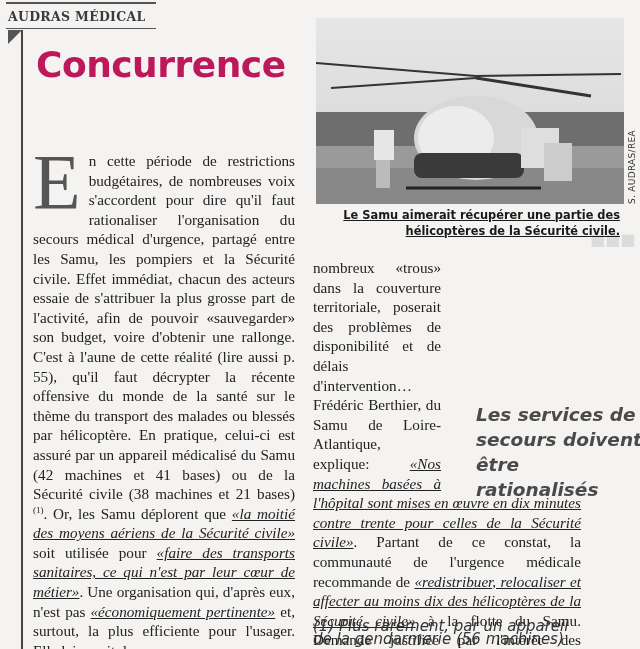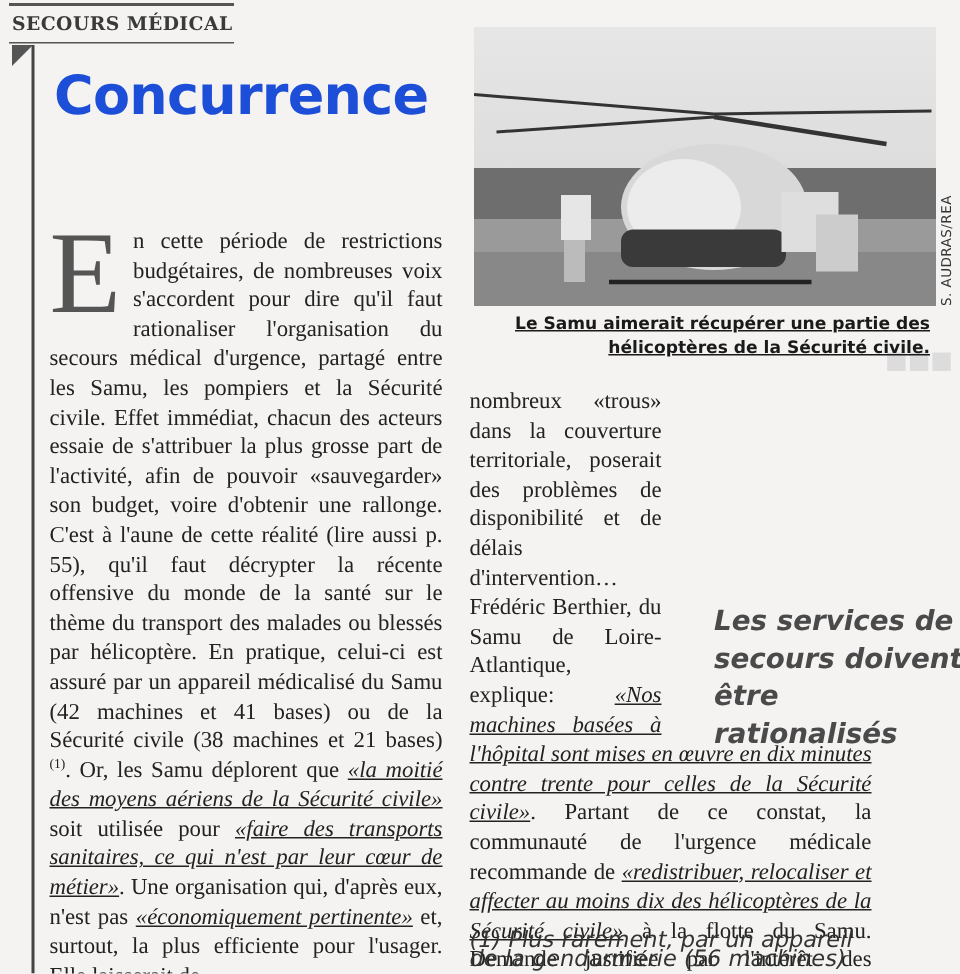--- a/index.html
+++ b/index.html
@@ -6,21 +6,21 @@
     html, body { width: 640px; height: 649px; overflow: hidden; background: #f4f3f1; }
     body { position: relative; font-family: "Liberation Serif", "DejaVu Serif", serif; color: #1e1e1e; }
 
     .ghost { position: absolute; color: #dcdcdc; font-family: "DejaVu Sans", sans-serif; font-size: 16px; line-height: 24px; white-space: nowrap; pointer-events: none; }
 
     .rubric { position: absolute; left: 6px; top: 2px; width: 150px; border-top: 2px solid #555; border-bottom: 1.5px solid #555; padding: 3px 0 3px 2px; }
     .rubric span { font-family: "DejaVu Serif", serif; font-weight: bold; font-size: 12.5px; color: #3a3a3a; letter-spacing: 0.3px; }
     .rubric-corner { position: absolute; left: 8px; top: 30px; width: 0; height: 0; border-left: 14px solid #555; border-bottom: 14px solid transparent; }
     .vrule { position: absolute; left: 21px; top: 30px; width: 1.5px; height: 619px; background: #444; }
 
-    .title { position: absolute; left: 36px; top: 44px; font-family: "DejaVu Sans", sans-serif; font-weight: bold; font-size: 36px; line-height: 42px; color: #1d4ed8; letter-spacing: -0.5px; }
+    .title { position: absolute; left: 36px; top: 44px; font-family: "DejaVu Sans", sans-serif; font-weight: bold; font-size: 36px; line-height: 42px; color: #be185d; letter-spacing: -0.5px; }
 
     .col { position: absolute; font-size: 15.2px; line-height: 19.6px; text-align: justify; color: #222; }
     .col1 { left: 33px; top: 151px; width: 262px; }
     .dropcap { float: left; font-size: 78px; line-height: 58px; margin: 2px 8px 0 0; color: #555; font-family: "Liberation Serif", serif; }
     .col i { font-style: italic; text-decoration: underline; }
     .note-ref { font-size: 9px; vertical-align: super; line-height: 0; }
 
     .photo { position: absolute; left: 316px; top: 18px; width: 308px; height: 186px; overflow: hidden; background: #cfcfcf; }
     .credit { position: absolute; left: 627px; top: 204px; transform: rotate(-90deg); transform-origin: left top; font-family: "DejaVu Sans", sans-serif; font-size: 9px; color: #333; letter-spacing: 0.3px; white-space: nowrap; }
     .caption { position: absolute; left: 316px; top: 207px; width: 308px; text-align: right; font-family: "DejaVu Sans", sans-serif; font-weight: bold; font-size: 11.4px; line-height: 16px; color: #1a1a1a; padding-right: 4px; text-decoration: underline; }
@@ -28,21 +28,21 @@
     .col2 { left: 313px; top: 258px; width: 268px; }
     .pull { position: absolute; left: 476px; top: 402px; width: 170px; font-family: "DejaVu Sans", sans-serif; font-weight: bold; font-style: italic; font-size: 18.5px; line-height: 25px; color: #4a4a4a; }
     .footnote { position: absolute; left: 313px; top: 620px; width: 270px; font-family: "DejaVu Sans", sans-serif; font-style: italic; font-size: 15px; line-height: 13px; color: #333; }
   </style>
 </head>
 <body>
 
 <div class="ghost" style="left:590px;top:228px;">■■■</div>
 
 <div class="rubric">
-  <span>SECOURS MÉDICAL</span>
+  <span>AUDRAS MÉDICAL</span>
 </div>
 <div class="rubric-corner"></div>
 <div class="vrule"></div>
 
 <h1 class="title">
   <span>Concurrence</span><br>
 </h1>
 
 <div class="col col1">
   <span class="dropcap">E</span><span>n cette période de restrictions budgétaires, de nombreuses voix s'accordent pour dire qu'il faut rationaliser l'organisation du secours médical d'urgence, partagé entre les Samu, les pompiers et la Sécurité civile. Effet immédiat, chacun des acteurs essaie de s'attribuer la plus grosse part de l'activité, afin de pouvoir «sauvegarder» son budget, voire d'obtenir une rallonge. C'est à l'aune de cette réalité (lire aussi p. 55), qu'il faut décrypter la récente offensive du monde de la santé sur le thème du transport des malades ou blessés par hélicoptère. En pratique, celui-ci est assuré par un appareil médicalisé du Samu (42 machines et 41 bases) ou de la Sécurité civile (38 machines et 21 bases)</span><span class="note-ref">(1)</span><span>. Or, les Samu déplorent que </span><i>«la moitié des moyens aériens de la Sécurité civile»</i><span> soit utilisée pour </span><i>«faire des transports sanitaires, ce qui n'est par leur cœur de métier»</i><span>. Une organisation qui, d'après eux, n'est pas </span><i>«économiquement pertinente»</i><span> et, surtout, la plus efficiente pour l'usager. Elle laisserait de</span>

